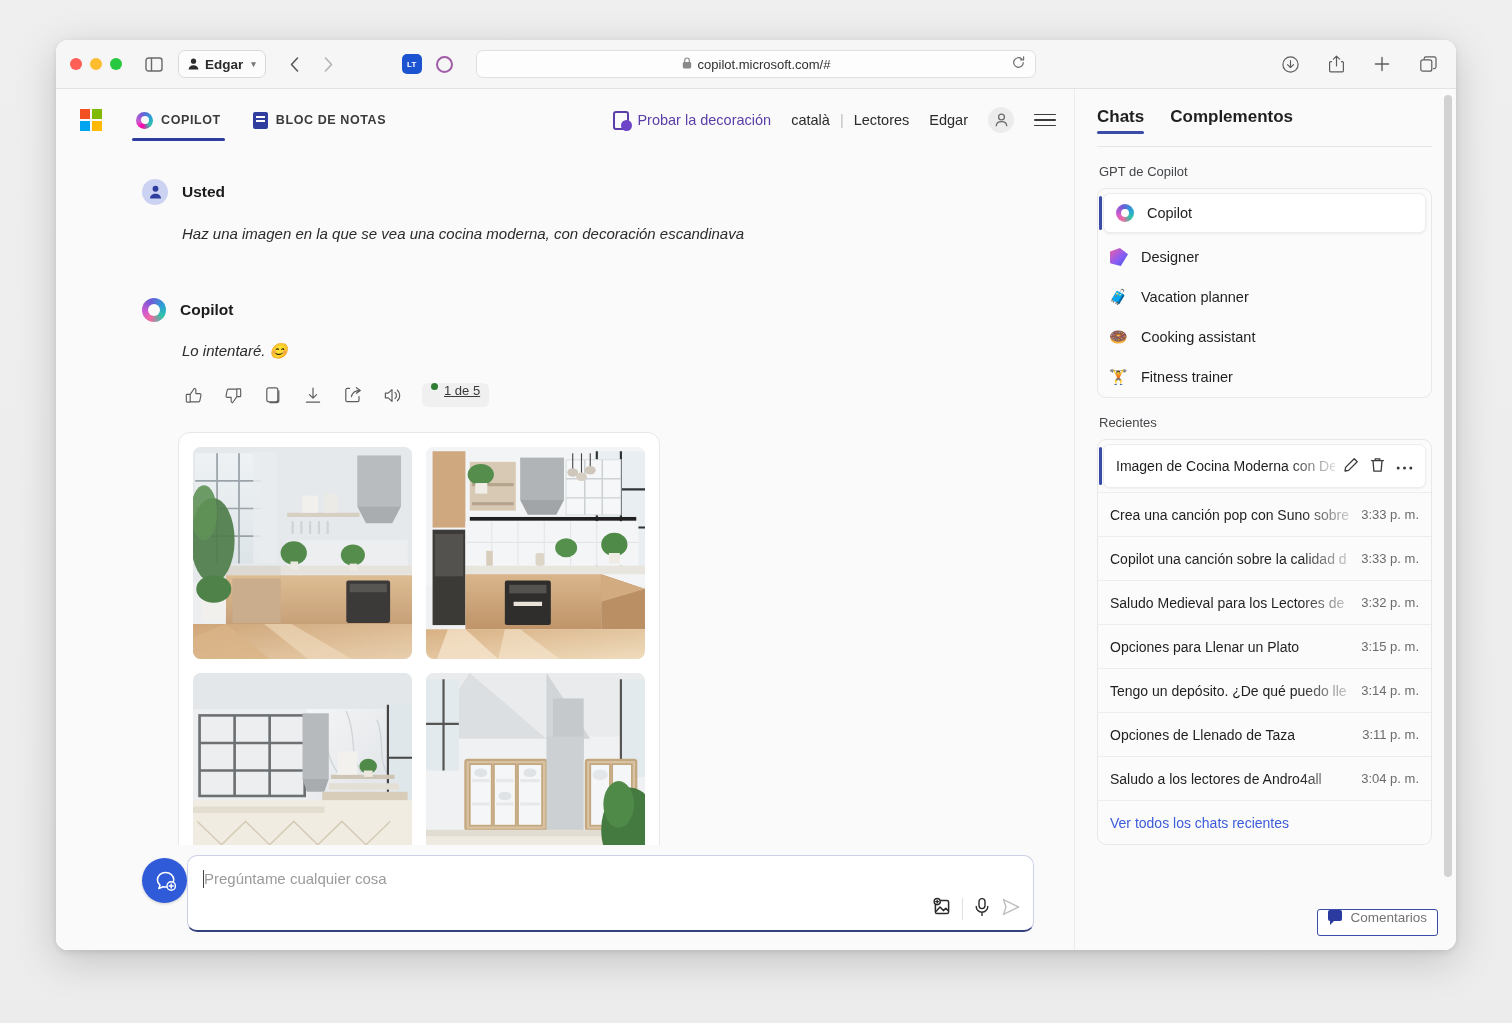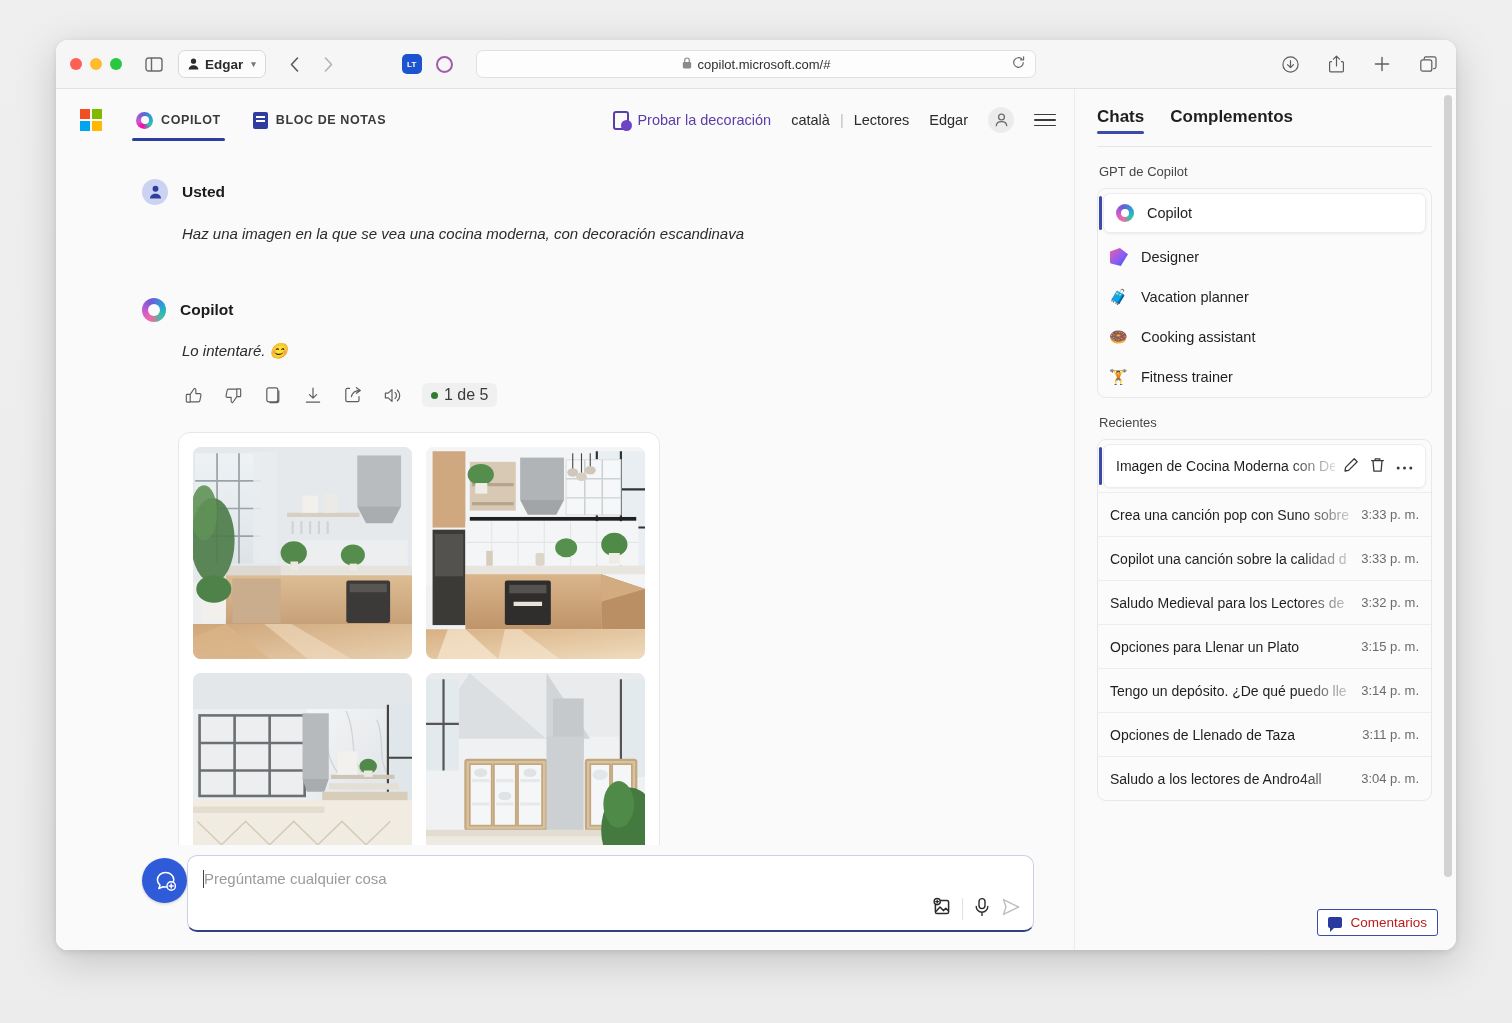--- a/index.html
+++ b/index.html
@@ -227,24 +227,24 @@
   .action-row {
     display:flex; align-items:center; gap: 10px;
     margin-left: 36px; margin-top: 18px;
   }
   .act-btn {
     width:30px;height:30px;
     display:flex;align-items:center;justify-content:center;
     color:#5d5d5d; border-radius:6px;
   }
   .count-badge {
-    display:flex;align-items:center;gap:6px;
+    display:flex;align-items:flex-start;gap:6px;
     background:#f0f0f0; border-radius:6px;
     height:24px; padding:0 9px;
-    font-size:16px; color:#3b3b3b; margin-left:4px;
+    font-size:13px; color:#3b3b3b; margin-left:4px;text-decoration:underline;
   }
   .count-badge .gdot { width:7px;height:7px;border-radius:50%;background:#2e7d32;}
 
   
   .img-card {
     margin-left: 36px;
     margin-top: 22px;
     width: 482px;
     background:#fff;
     border:1px solid #e8e8e8;
@@ -398,24 +398,24 @@
   .rec-footer {
     border-top:1px solid #ededed;
     height:44px; display:flex; align-items:center; padding:0 12px;
     font-size:14px; color:#3b5bd9;
   }
 
   
   .feedback {
     position:absolute;
     right: 18px; bottom: 14px;
-    display:flex;align-items:center;gap:8px;
+    display:flex;gap:8px;
     border:1px solid #3b4ba8;
     background:#fff;
-    color:#b91c1c;
+    color:#737373;
     font-size:13.5px;
     border-radius:3px;
     height:27px; padding:0 10px;
     z-index: 9;
   }
   .fb-bubble { width:14px;height:11px;background:#2b3a9e;border-radius:2px;position:relative;}
   .fb-bubble::after{content:"";position:absolute;left:2px;bottom:-4px;border-left:5px solid #2b3a9e;border-bottom:5px solid transparent;}
 
   
   .pagescroll {
@@ -1011,20 +1011,23 @@
         </div>
         <div class="rec-item">
           <span class="rec-title">Opciones de Llenado de Taza</span>
           <span class="rec-time">3:11 p. m.</span>
         </div>
         <div class="rec-item">
           <span class="rec-title">Saludo a los lectores de Andro4all</span>
           <span class="rec-time">3:04 p. m.</span>
         </div>
 
+        <div class="rec-footer">
+          <span>Ver todos los chats recientes</span>
+        </div>
       </div>
 
       <div class="pagescroll"></div>
     </div>
 
     <div class="feedback">
       <span class="fb-bubble"></span>
       <span>Comentarios</span>
     </div>
 

